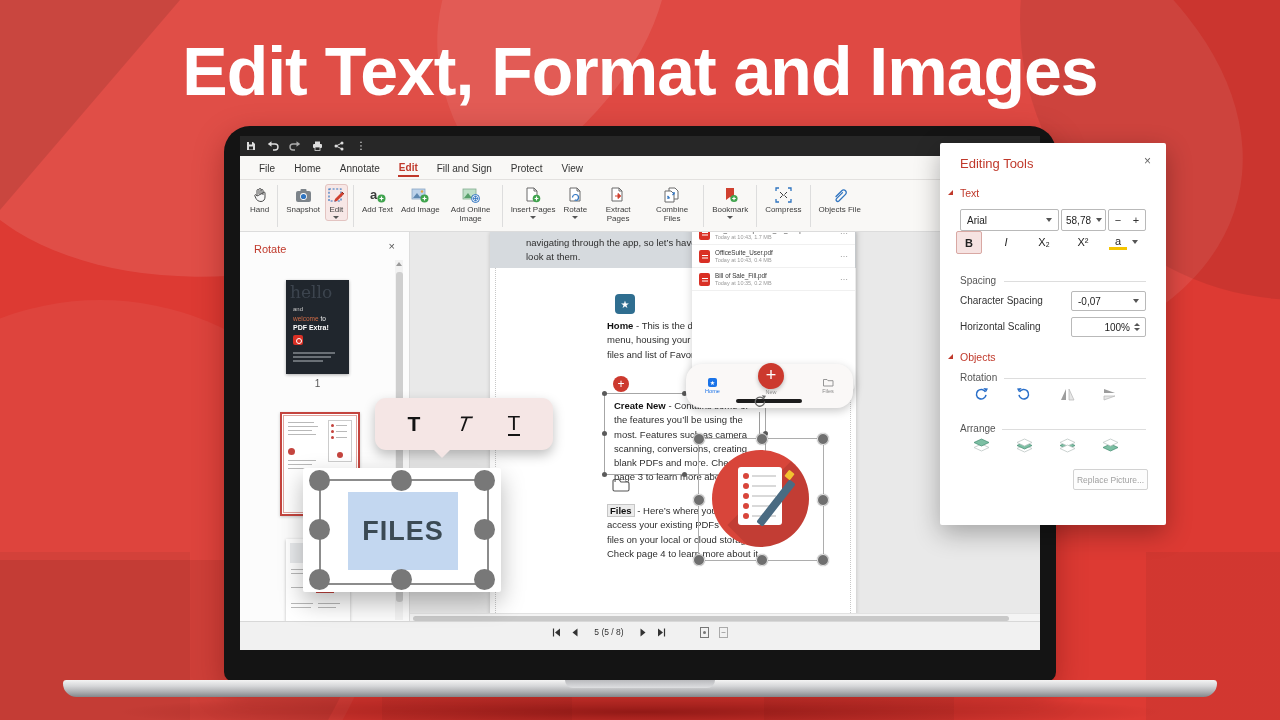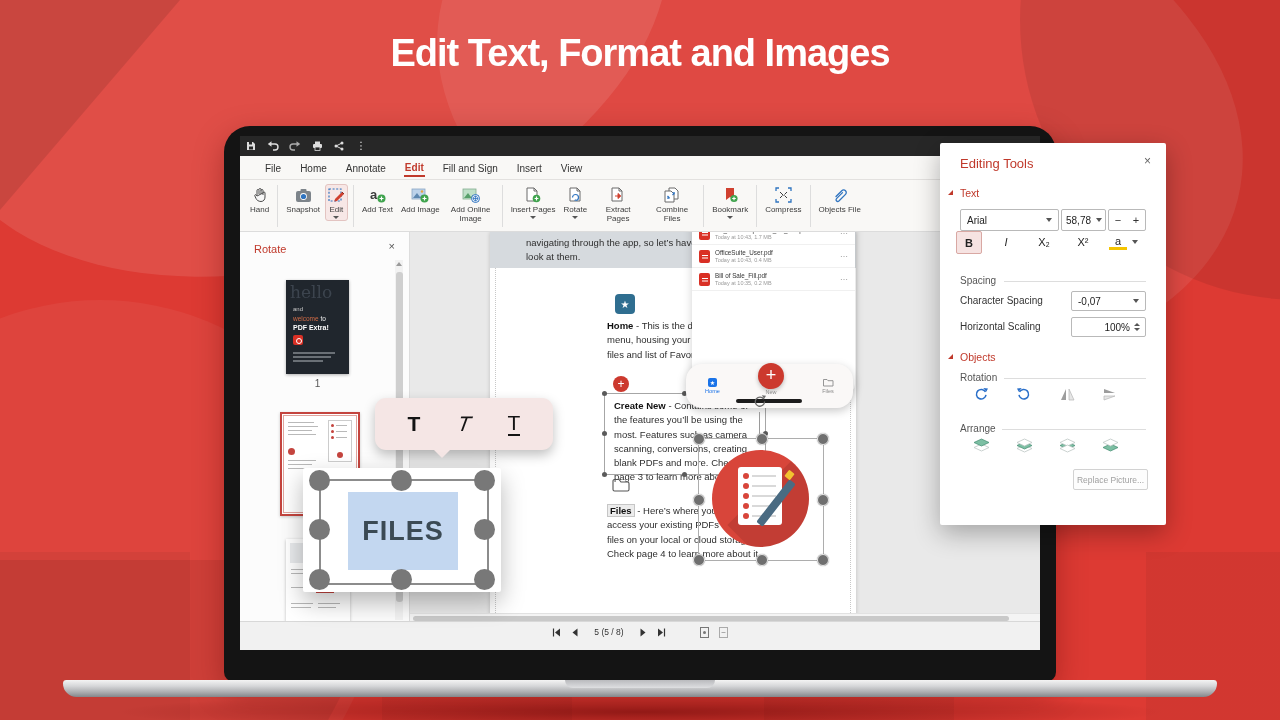--- a/index.html
+++ b/index.html
@@ -13,21 +13,21 @@
   .sw1{left:-80px;top:-220px;width:760px;height:480px;background:rgba(255,255,255,.10);transform:rotate(-18deg);}
   .sw2{left:430px;top:-160px;width:820px;height:520px;background:rgba(255,255,255,.08);transform:rotate(14deg);}
   .sw3{left:-180px;top:300px;width:560px;height:560px;background:rgba(255,255,255,.05);}
   .dark1{position:absolute;left:0;top:0;width:180px;height:210px;background:rgba(0,0,0,.10);clip-path:polygon(0 0,100% 0,0 100%);}
   .dark2{position:absolute;left:1020px;top:-260px;width:560px;height:560px;border-radius:50%;background:rgba(0,0,0,.08);}
   .dark3{position:absolute;left:0;top:552px;width:1280px;height:168px;background:repeating-linear-gradient(90deg,rgba(0,0,0,.05) 0 190px,rgba(0,0,0,0) 190px 382px);}
   .dark4{position:absolute;left:-60px;top:560px;width:420px;height:200px;background:rgba(0,0,0,.07);transform:skewX(-28deg);}
 
   
   .hero{position:absolute;left:0;top:32px;width:100%;text-align:center;color:#fff;
-        font-size:38px;font-weight:bold;letter-spacing:-1px;}
+        font-size:68px;font-weight:bold;letter-spacing:-1px;}
 
   
   .laptop-shadow{position:absolute;left:110px;top:692px;width:1060px;height:40px;
      background:radial-gradient(ellipse at center,rgba(90,0,0,.55) 0%,rgba(90,0,0,0) 70%);}
   .bezel{position:absolute;left:224px;top:126px;width:832px;height:556px;background:#141414;
      border-radius:26px 26px 10px 10px;box-shadow:0 10px 30px rgba(80,0,0,.35);}
   .base{position:absolute;left:63px;top:680px;width:1154px;height:17px;
      background:linear-gradient(#f4f4f4 0%,#d6d7d9 35%,#a7a8ab 75%,#84868a 100%);
      border-radius:4px 4px 16px 16px;}
   .base-notch{position:absolute;left:565px;top:680px;width:150px;height:8px;
@@ -36,21 +36,21 @@
   
   .screen{position:absolute;left:240px;top:136px;width:800px;height:514px;background:#fff;overflow:hidden;}
 
   .titlebar{position:absolute;left:0;top:0;width:800px;height:20px;background:#272727;
      display:flex;align-items:center;}
   .tb-ic{width:22px;display:flex;justify-content:center;align-items:center;height:20px;}
   .tb-title{position:absolute;left:0;width:100%;text-align:center;color:#e6e6e6;font-size:8.5px;pointer-events:none;}
   .kebab{color:#e6e6e6;font-size:10px;line-height:10px;}
 
   .menubar{position:absolute;left:0;top:20px;width:800px;height:24px;background:#f9f8f6;
-     display:flex;align-items:center;gap:17px;padding-left:24px;border-bottom:1px solid #e3e1df;box-sizing:border-box;}
+     display:flex;align-items:center;gap:17px;padding-left:18px;border-bottom:1px solid #e3e1df;box-sizing:border-box;}
   .menu-item{font-size:10px;color:#333;padding:4px 1px 2px 1px;}
   .menu-item.active{color:#c0392b;font-weight:bold;border-bottom:2px solid #c0392b;}
 
   .toolbar{position:absolute;left:0;top:44px;width:800px;height:52px;background:#f9f8f6;
      display:flex;align-items:flex-start;padding:4px 0 0 6px;box-sizing:border-box;border-bottom:1px solid #dcdcdc;}
   .tb-btn{display:flex;flex-direction:column;align-items:center;padding:2px 3px;border-radius:3px;margin:0 1px;}
   .tb-btn .ic{height:18px;display:flex;align-items:center;justify-content:center;margin-bottom:1px;}
   .tb-btn .lb{font-size:8px;line-height:1.18;color:#3c3c3c;text-align:center;max-width:46px;}
   .tb-btn.active{background:#f7e7e6;border:1px solid #e3c4c1;padding:1px 2px;}
   .tb-sep{width:1px;height:42px;background:#ddd;margin:1px 4px;}
@@ -227,21 +227,21 @@
       </span>
     <span class="tb-ic kebab">⋮</span>
   </div>
 
   <div class="menubar">
     <div class="menu-item">File</div>
     <div class="menu-item">Home</div>
     <div class="menu-item">Annotate</div>
     <div class="menu-item active">Edit</div>
     <div class="menu-item">Fill and Sign</div>
-    <div class="menu-item">Insert</div>
+    <div class="menu-item">Protect</div>
     <div class="menu-item">View</div>
   </div>
 
   <div class="toolbar">
     <div class="tb-btn">
       <span class="ic">
           <svg width="16" height="16" viewBox="0 0 16 16">
             <path d="M5 8V3.5a1 1 0 0 1 2 0V7m0-4.5a1 1 0 0 1 2 0V7m0-3.5a1 1 0 0 1 2 0V8m0-2a1 1 0 0 1 2 0v4c0 2.5-1.5 4.5-4 4.5S4.6 13 4 11.5L2.8 8.8c-.4-.9.8-1.6 1.4-.8L5 9z" fill="#f7f7f7" stroke="#4a4a4a" stroke-width="1"></path>
           </svg>
         </span>

